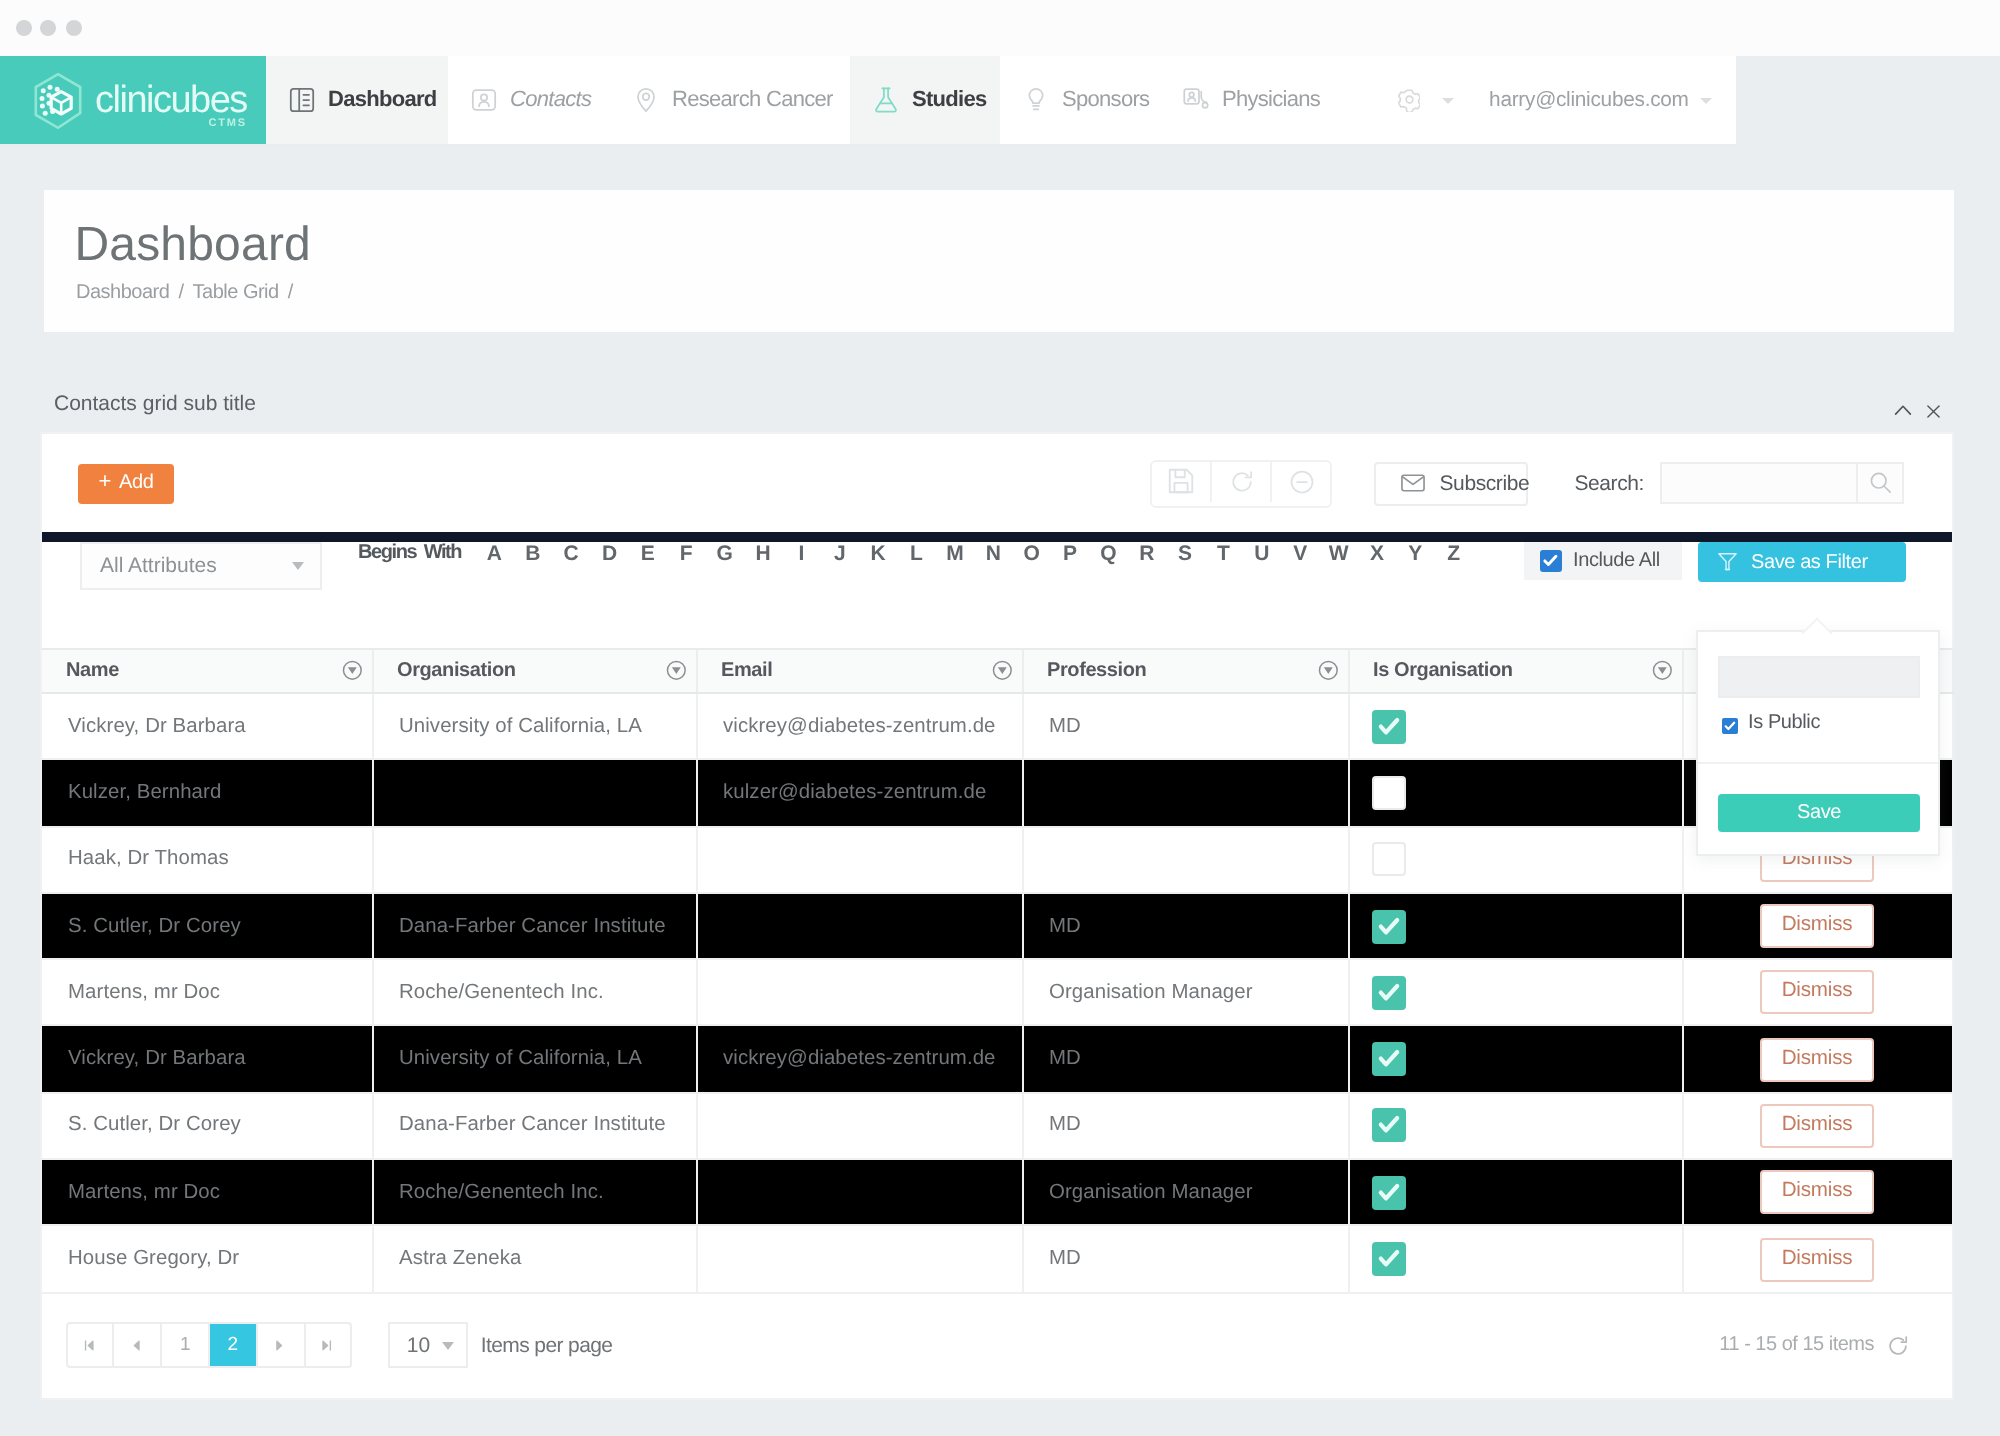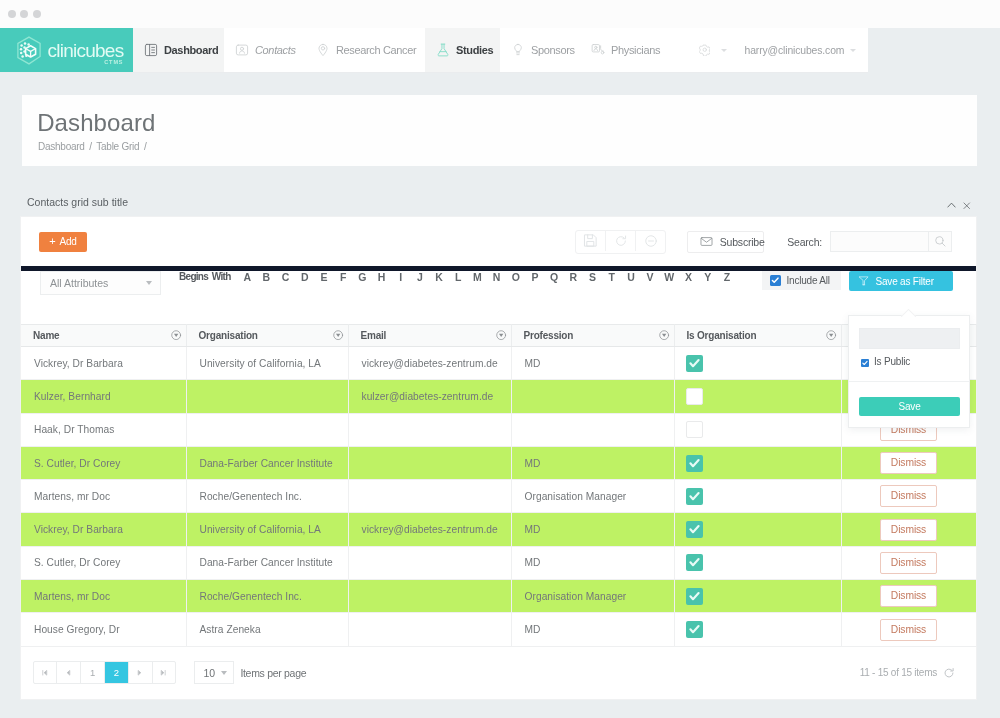--- a/index.html
+++ b/index.html
@@ -92,21 +92,21 @@
            letter-spacing:-0.2px;border-radius:2px;white-space:nowrap;}
 
   
   table{border-collapse:collapse;width:100%;table-layout:fixed;}
   th{height:21px;background:#f9fafa;border-top:1px solid #e8eaeb;border-bottom:1px solid #e6e8e9;
      border-right:1px solid #ebedee;font-size:10px;letter-spacing:-0.2px;color:#55595d;font-weight:700;
      text-align:left;padding:0 3px 0 12px;}
   th .thin{display:flex;align-items:center;justify-content:space-between;}
   td{height:32.3px;border-bottom:1px solid #eff0f1;border-right:1px solid #eff0f1;
      font-size:10.2px;color:#73777a;padding:0 13px;letter-spacing:0.05px;white-space:nowrap;overflow:hidden;}
-  tr.alt td{background:#bef264;}
+  tr.alt td{background:#000000;}
   .cb-on{width:17px;height:17px;background:#49c3ac;border-radius:2px;position:relative;
          display:inline-flex;align-items:center;justify-content:center;vertical-align:middle;}
   .cb-off{width:17px;height:17px;background:#fff;border:1px solid #e9eaeb;border-radius:2px;
           display:inline-block;box-sizing:border-box;vertical-align:middle;}
   .dismiss{border:1px solid #edc9bd;color:#c47a5f;font-size:10.3px;border-radius:2px;
            width:57px;height:22px;line-height:20px;text-align:center;box-sizing:border-box;
            display:inline-block;background:#fff;letter-spacing:-0.1px;}
   td.tdcb{padding-left:11px;}
   td.tdact{text-align:center;padding:0;}
 

